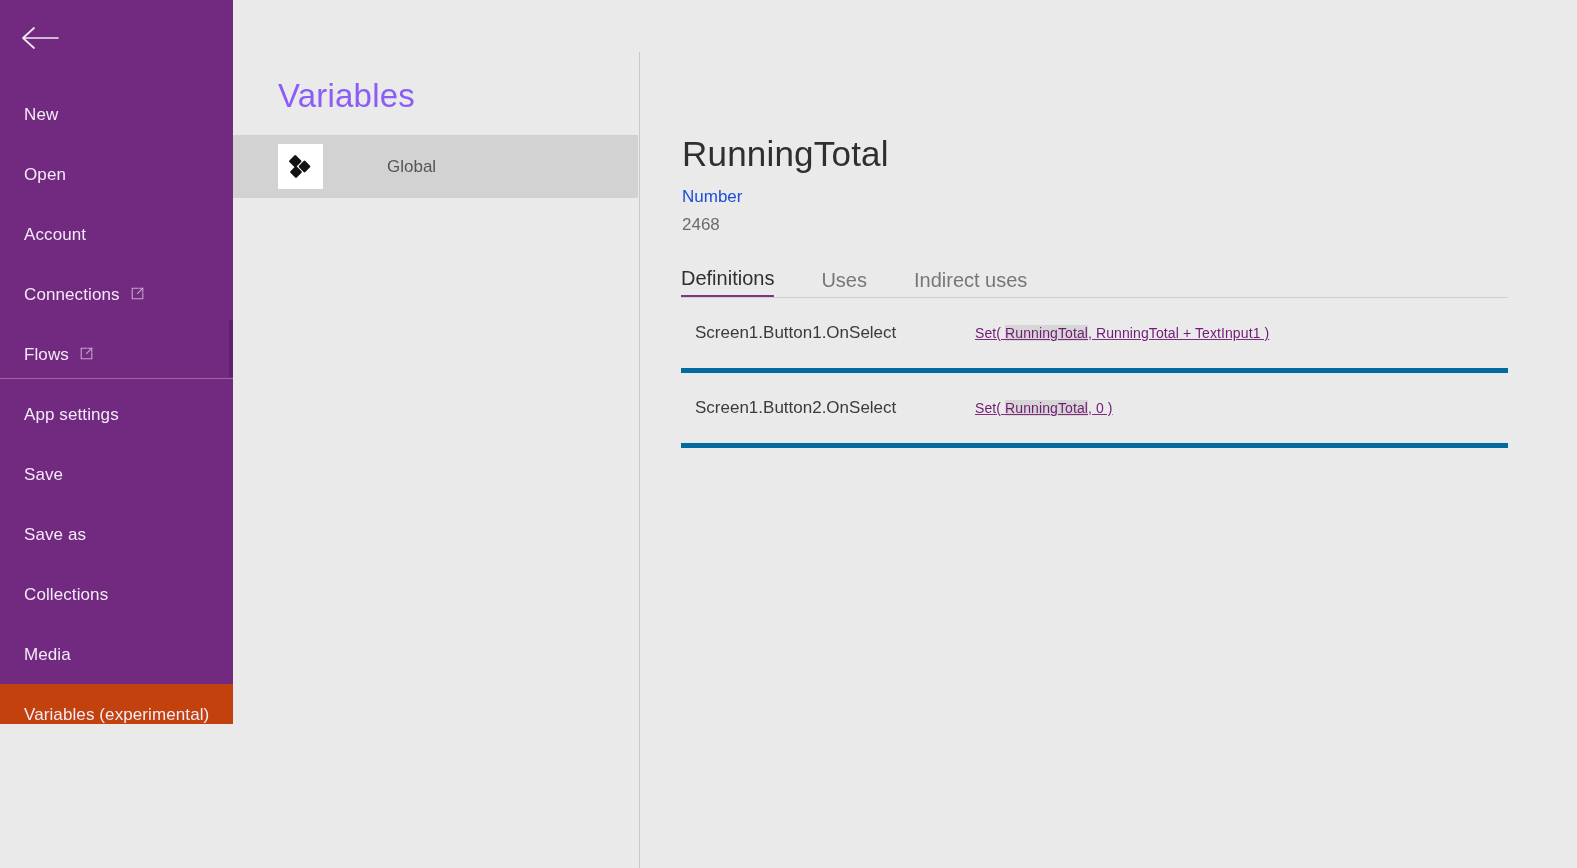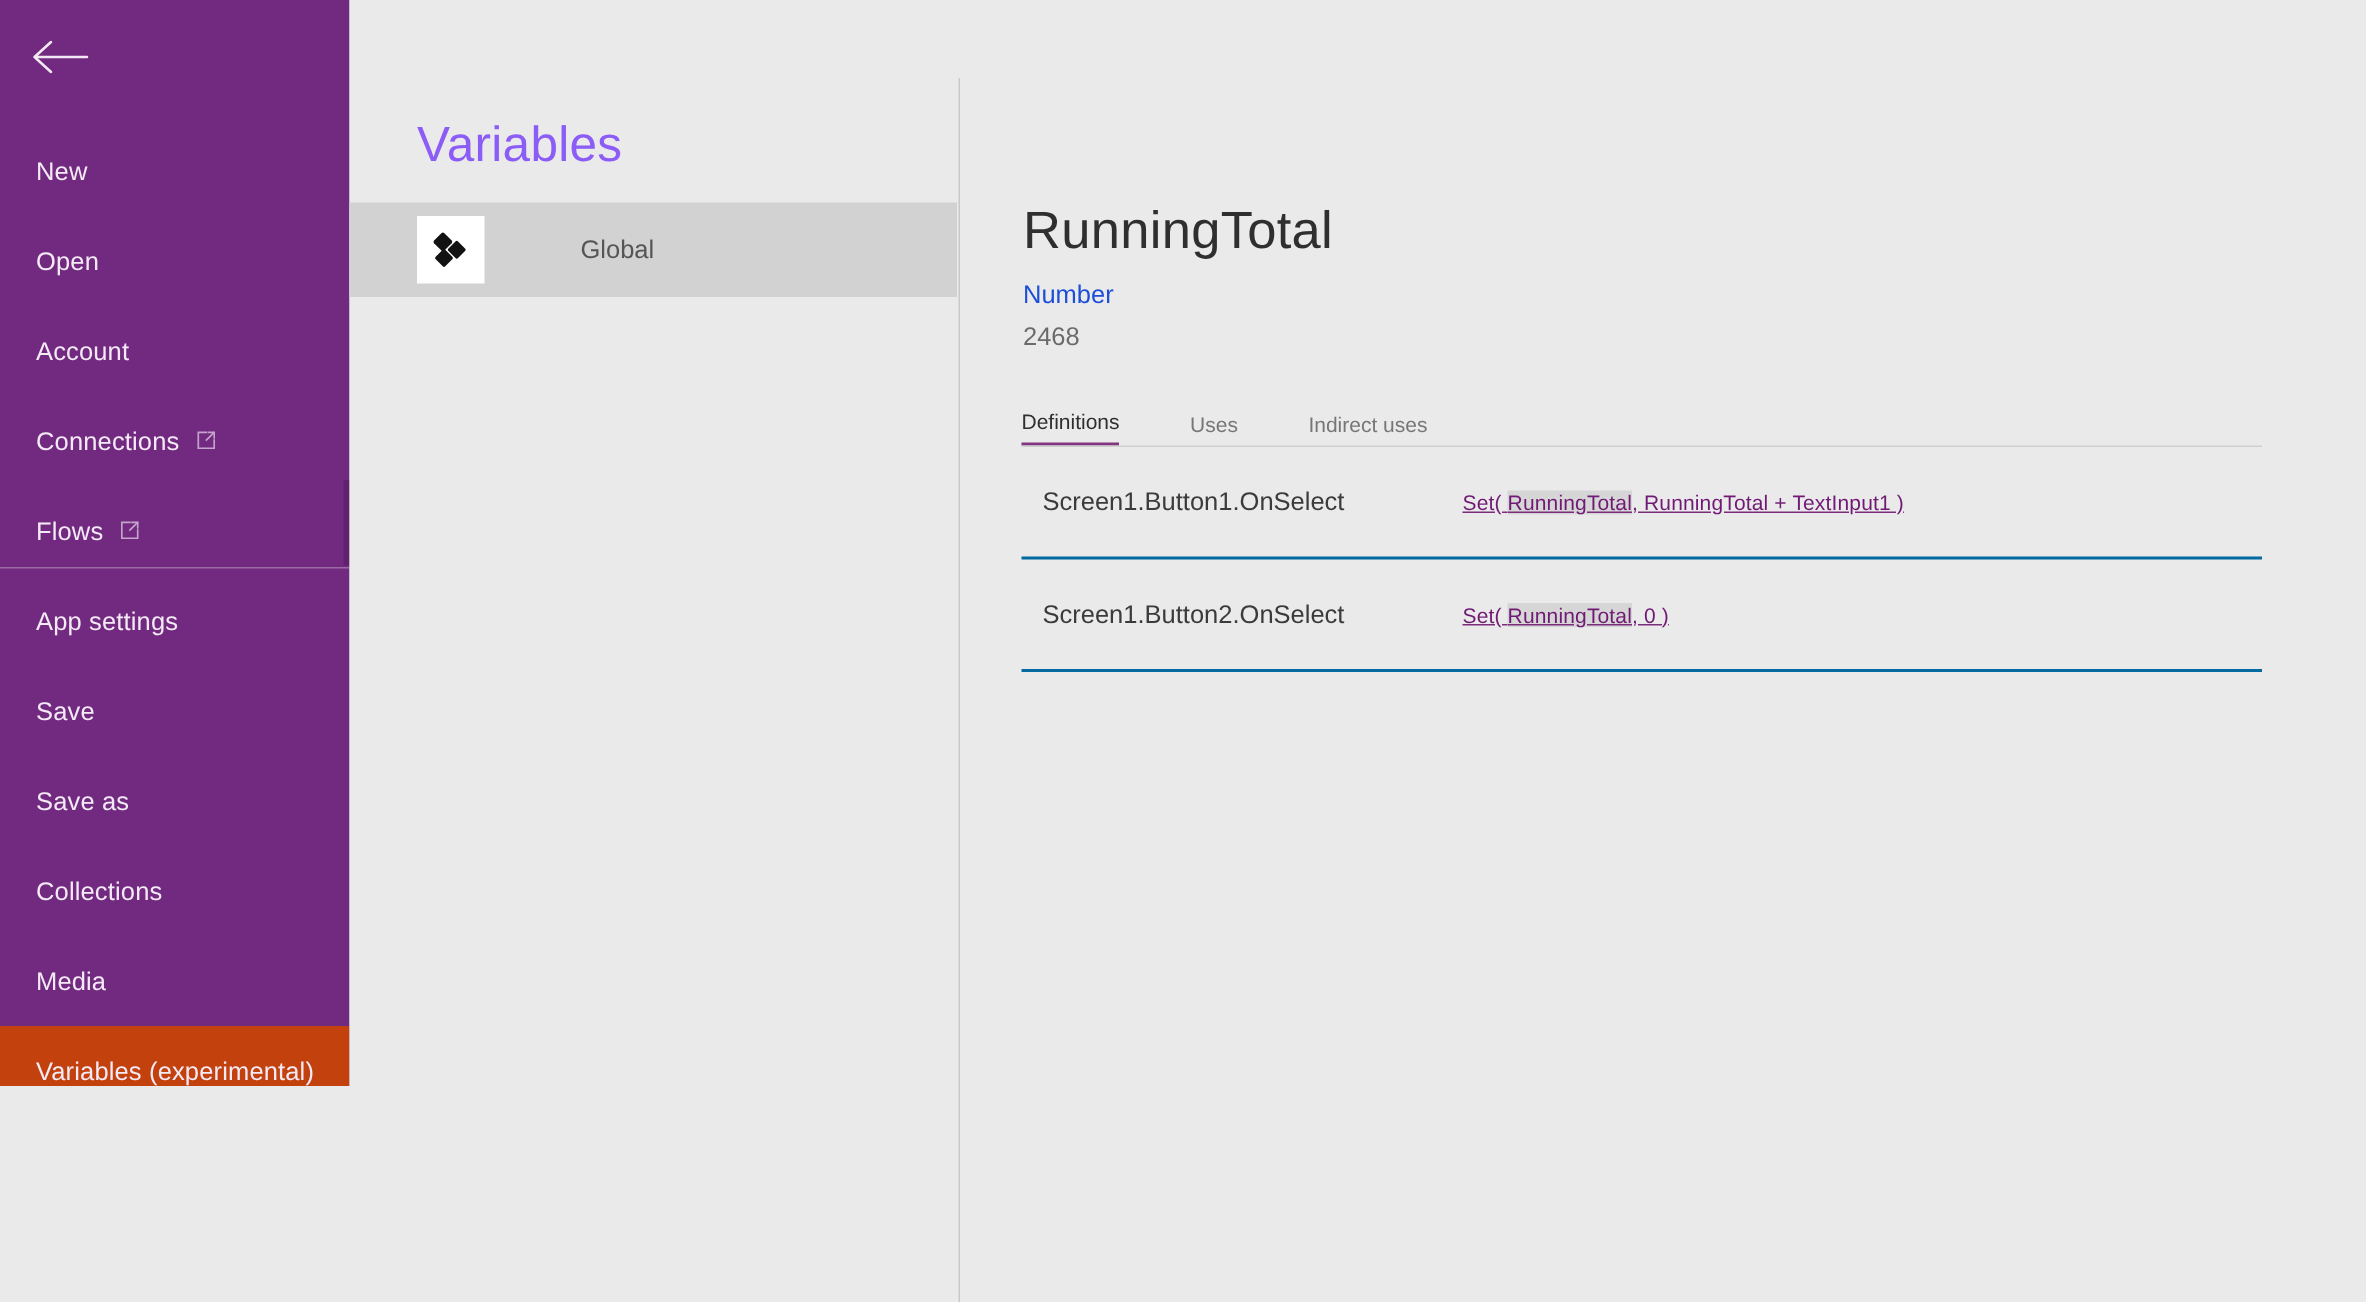--- a/index.html
+++ b/index.html
@@ -140,21 +140,21 @@
     line-height: 1;
   }
 
   
   #tabs {
     position: absolute; left: 41px; top: 269px;
     display: flex; align-items: flex-end;
     height: 28px;
   }
   .tab {
-    font-size: 14px;
+    font-size: 20px;
     color: #777777;
     margin-right: 47px;
     padding-bottom: 7px;
     cursor: pointer;
     line-height: 1;
     white-space: nowrap;
   }
   .tab.active {
     color: #2f2f2f;
     border-bottom: 2px solid #81347f;
@@ -164,21 +164,21 @@
     width: 827px; height: 1px;
     background: #cfcfcf;
   }
 
   
   #def-table { position: absolute; left: 41px; top: 298px; width: 827px; }
   .def-row {
     position: relative;
     height: 75px;
     display: flex; align-items: center;
-    border-bottom: 2px solid #0369a1;
+    border-bottom: 5px solid #0369a1;
   }
   .def-target {
     width: 294px;
     flex: 0 0 auto;
     font-size: 17px;
     color: #3b3b3b;
     padding-left: 14px;
     white-space: nowrap;
   }
   .def-formula {

